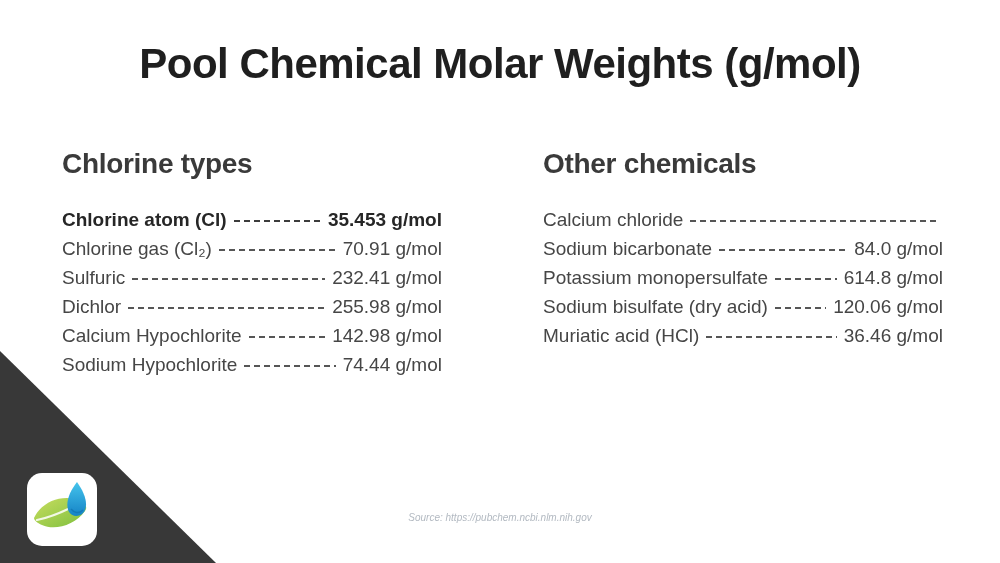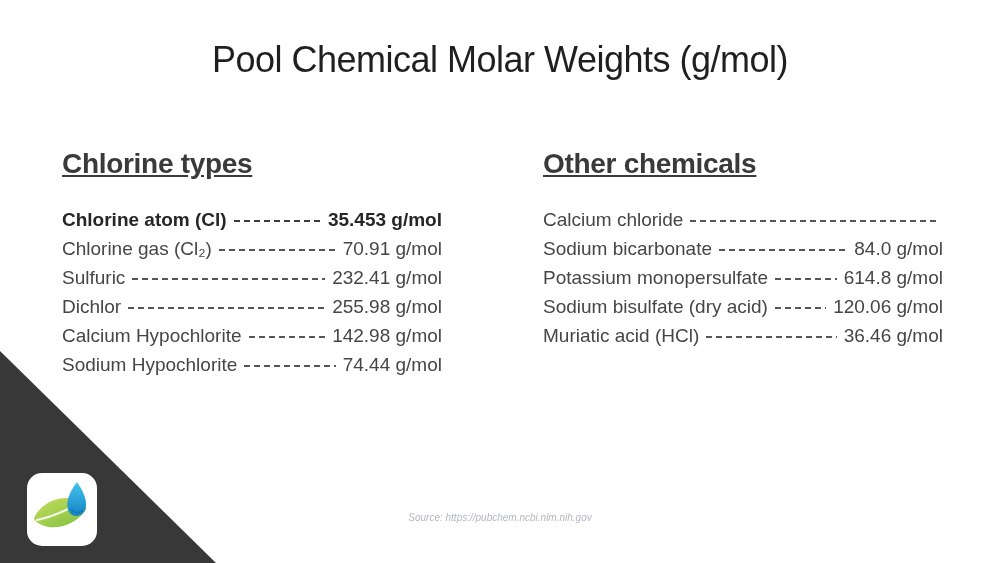--- a/index.html
+++ b/index.html
@@ -10,43 +10,42 @@
     height: 563px;
     background: #ffffff;
     overflow: hidden;
     font-family: "Liberation Sans", "DejaVu Sans", sans-serif;
     margin: 0 auto;
   }
   .title {
     position: absolute;
     top: 37px; left: 0; right: 0;
     text-align: center;
-    font-size: 36px;
+    font-size: 42px;
     line-height: 1.3;
-    font-weight: normal;
+    font-weight: bold;
     letter-spacing: -0.5px;
     color: #1f1f1f;
   }
   .columns {
     position: absolute;
     top: 147px; left: 62px; right: 57px;
     display: flex;
     justify-content: space-between;
   }
   .col { display: block; }
   .col-left  { width: 380px; }
   .col-right { width: 400px; }
   .col-heading {
     font-size: 28px;
     line-height: 34px;
     font-weight: bold;
     letter-spacing: -0.3px;
     color: #3a3a3a;
     margin-bottom: 24px;
-    text-decoration: underline;
   }
   .row {
     display: flex;
     align-items: center;
     height: 29px;
     font-size: 19px;
     color: #464646;
     white-space: nowrap;
   }
   .row.bold { font-weight: bold; color: #262626; }

